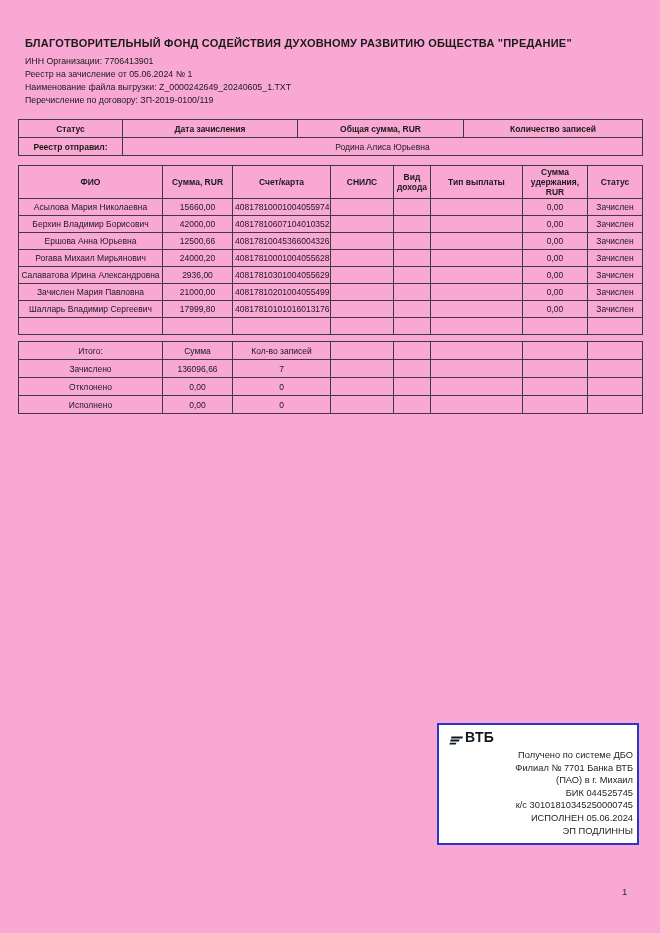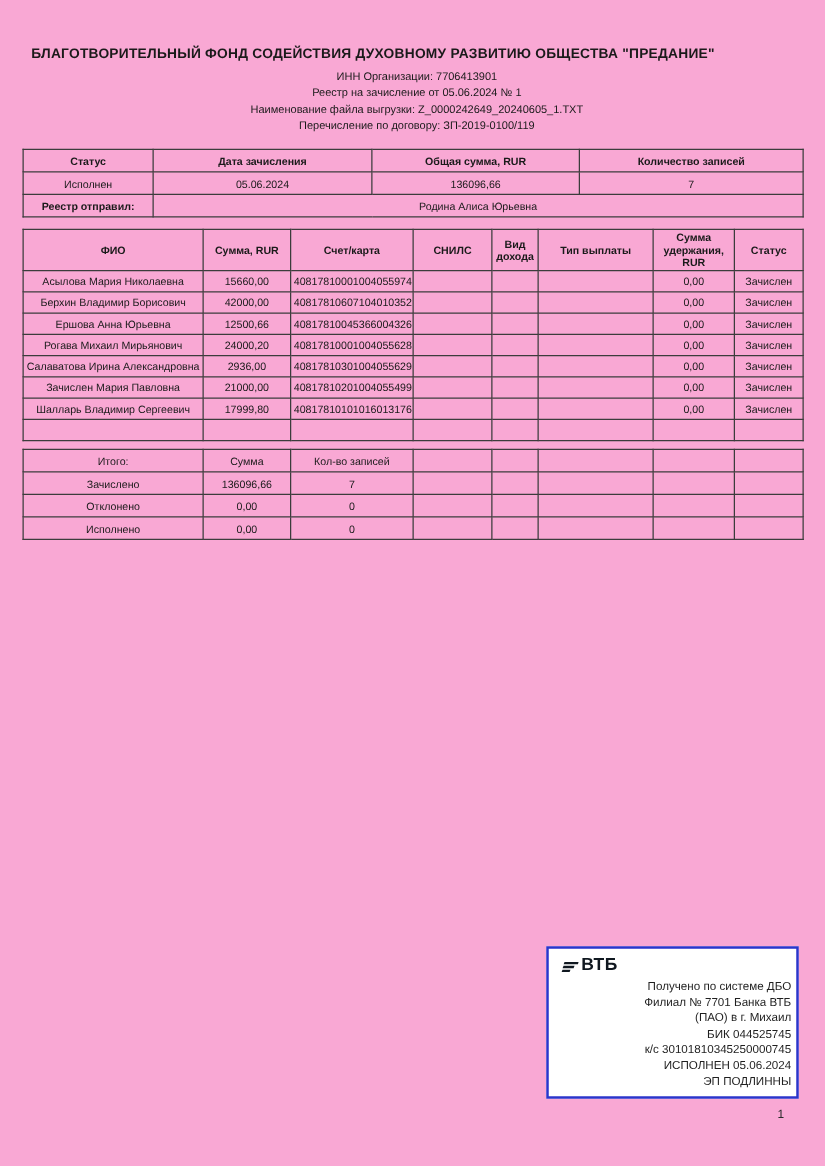--- a/index.html
+++ b/index.html
@@ -12,42 +12,42 @@
     font-family: "Liberation Sans", sans-serif;
     color: #1a1a1a;
     overflow: hidden;
   }
   .content { padding: 36px 18px 0 18px; }
 
   .doc-title {
     font-size: 11px; font-weight: bold; letter-spacing: 0.2px;
     line-height: 14px; margin: 0 0 5px 7px;
   }
-  .info-lines { margin-left: 7px; text-align: center; }
+  .info-lines { margin-left: 7px; }
   .info-line { font-size: 8.8px; line-height: 13px; }
 
   table {
     border-collapse: collapse; table-layout: fixed; width: 624px;
     font-size: 8.5px; color: #1a1a1a;
   }
   td, th {
     border: 1px solid #3c3c3c; text-align: center; vertical-align: middle;
     padding: 1px 2px; overflow: hidden; font-weight: normal;
   }
   th { font-weight: bold; }
   .summary-table { margin-top: 12px; }
   .summary-table td, .summary-table th { height: 18px; }
   .register-table { margin-top: 9px; }
   .register-table thead th { height: 28px; line-height: 10px; }
   .register-table tbody td { height: 17px; }
   .totals-table { margin-top: 6px; }
   .totals-table td, .totals-table th { height: 18px; font-weight: normal; }
 
   .stamp {
-    position: absolute; left: 437px; top: 757px;
+    position: absolute; left: 437px; top: 723px;
     width: 202px; height: 122px;
     border: 2px solid #2b35cb;
     background: #ffffff;
     padding: 5px 4px 4px 4px;
   }
   .stamp-logo {
     display: flex; align-items: flex-start; margin-left: 5px; height: 17px;
   }
   .stamp-logo-icon { margin-top: 2px; margin-right: 2px; }
   .stamp-logo-text {
@@ -83,26 +83,20 @@
           <col style="width:175px">
           <col style="width:166px">
           <col style="width:179px">
         </colgroup>
       <tbody>
         <tr>
           <th>Статус</th>
           <th>Дата зачисления</th>
           <th>Общая сумма, RUR</th>
           <th>Количество записей</th>
-        </tr>
-        <tr>
-          <td>Исполнен</td>
-          <td>05.06.2024</td>
-          <td>136096,66</td>
-          <td>7</td>
         </tr>
         <tr>
           <th>Реестр отправил:</th>
           <td colspan="3">Родина Алиса Юрьевна</td>
         </tr>
       </tbody>
     </table>
 
     <table class="register-table">
       <colgroup>

